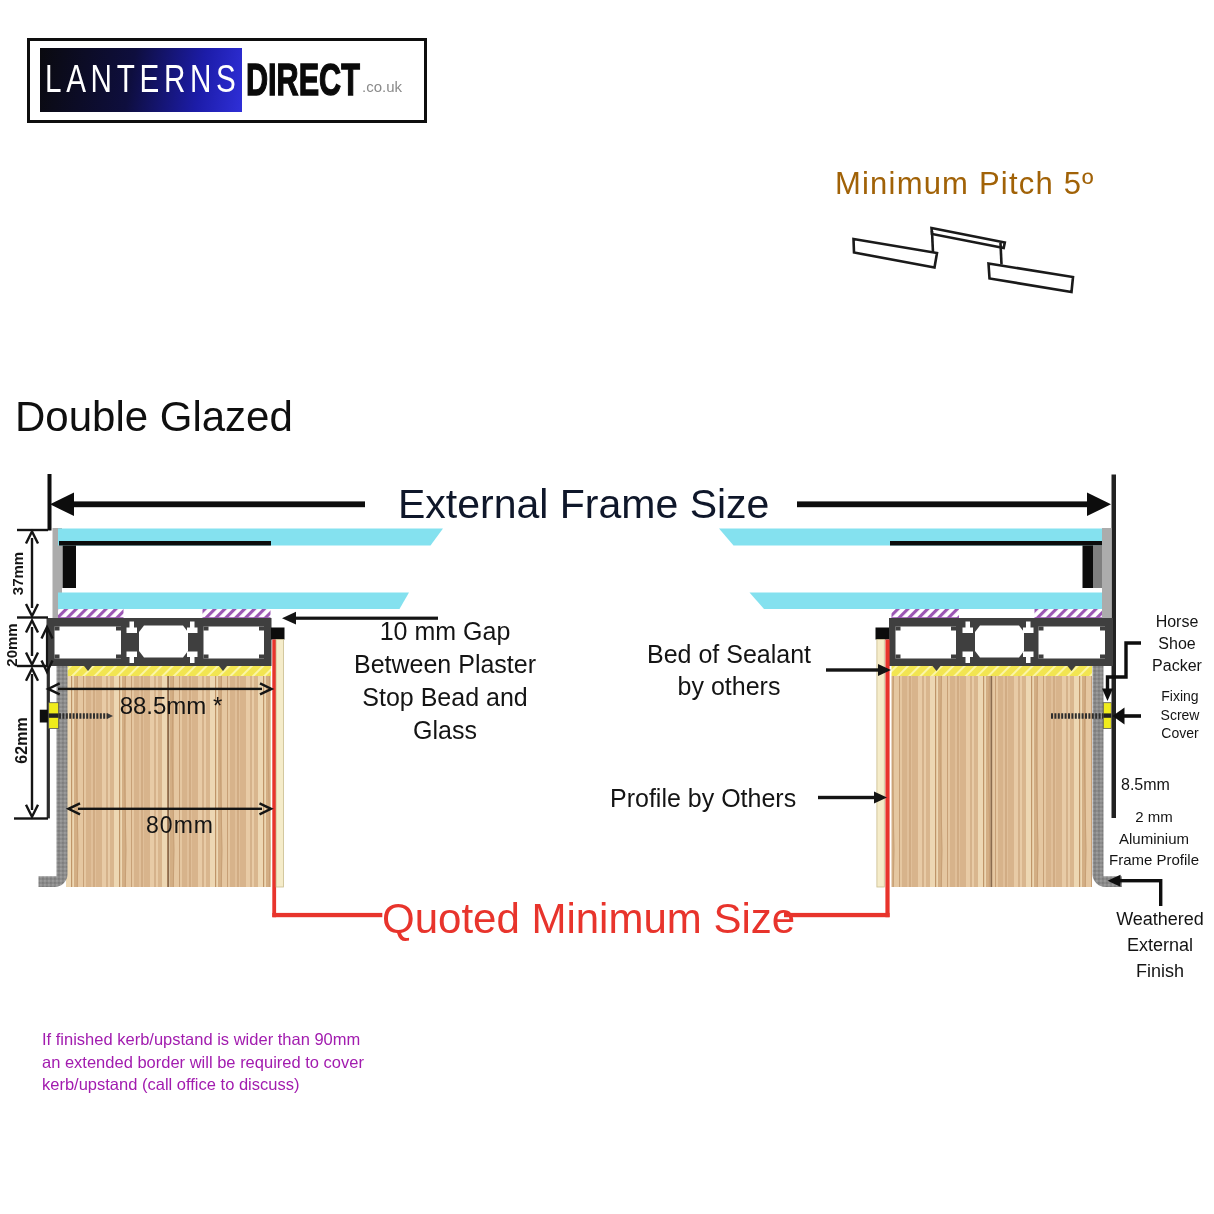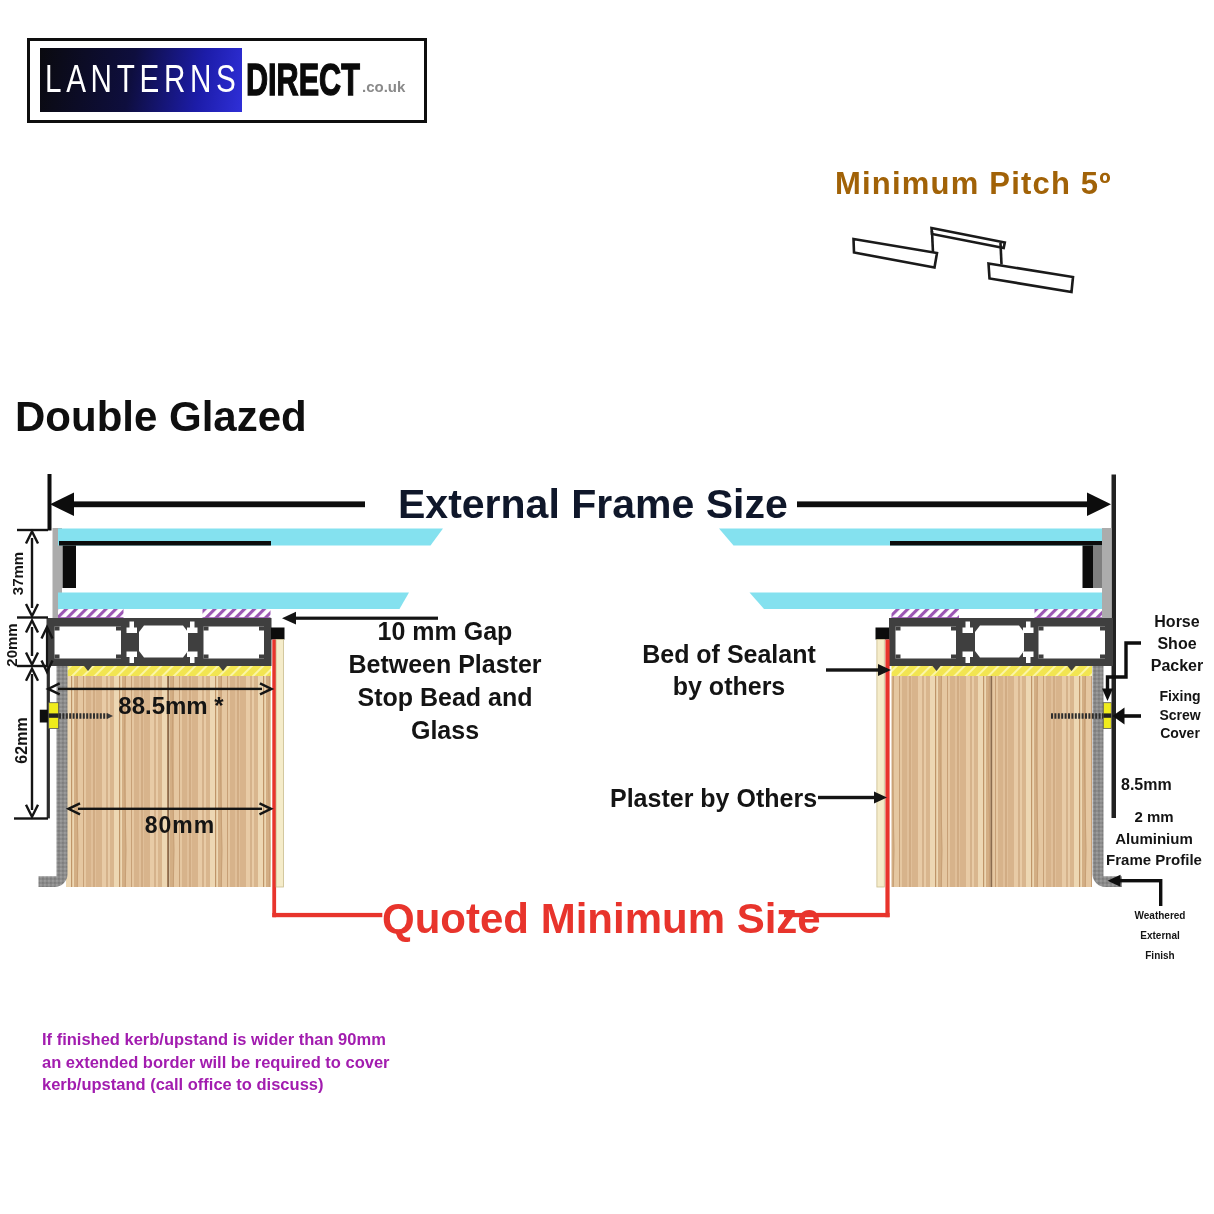--- a/index.html
+++ b/index.html
@@ -1,17 +1,17 @@
 <!DOCTYPE html>
 <html><head>
 <meta charset="utf-8">
 <style>
 html,body{margin:0;padding:0;background:#fff}
 body{width:1214px;height:1214px;position:relative;font-family:"Liberation Sans",sans-serif;overflow:hidden}
-.t{position:absolute;font-weight:bold;color:#141414;white-space:nowrap;line-height:1;z-index:10}
+.t{position:absolute;font-weight:normal;color:#141414;white-space:nowrap;line-height:1;z-index:10}
 .c{text-align:center}
 svg{position:absolute;left:0;top:0}
 </style>
 </head>
 <body>
 
 <div style="position:absolute;left:27px;top:38px;width:400px;height:85px;border:3px solid #0e0e0e;box-sizing:border-box;background:#fff"></div>
 
 <div style="position:absolute;left:40px;top:48px;width:202px;height:64px;background:linear-gradient(100deg,#0a0a0f 0%,#0e0e3e 45%,#1c1ca8 78%,#2f2fd8 100%)"></div>
 
@@ -26,35 +26,35 @@
 <div class="t" style="left:15px;top:395.9px;font-size:42px;color:#0f0f0f">Double Glazed</div>
 
 <div class="t" style="left:398px;top:484.3px;font-size:41px;color:#0f172a">External Frame Size</div>
 
 <div class="t" style="left:382px;top:897.8px;font-size:42px;color:#e8342c">Quoted Minimum Size</div>
 
 <div class="t c" style="left:285px;top:614.8px;width:320px;font-size:25px;line-height:33px">10 mm Gap<br>Between Plaster<br>Stop Bead and<br>Glass</div>
 
 <div class="t c" style="left:599px;top:638.4px;width:260px;font-size:25px;line-height:32px">Bed of Sealant<br>by others</div>
 
-<div class="t" style="left:610px;top:785.5px;font-size:25px">Plaster by Others</div>
+<div class="t" style="left:610px;top:785.5px;font-size:25px">Profile by Others</div>
 
 <div class="t c" style="left:111px;top:694.3px;width:120px;font-size:24px">88.5mm *</div>
 
 <div class="t c" style="left:130px;top:813.5px;width:100px;font-size:23px;letter-spacing:1px">80mm</div>
 
 <div class="t c" style="left:1137px;top:610.6px;width:80px;font-size:16px;line-height:22px">Horse<br>Shoe<br>Packer</div>
 
 <div class="t c" style="left:1140px;top:687.3px;width:80px;font-size:14px;line-height:18.5px">Fixing<br>Screw<br>Cover</div>
 
 <div class="t" style="left:1121px;top:777px;font-size:16px">8.5mm</div>
 
 <div class="t c" style="left:1105px;top:806.2px;width:98px;font-size:15px;line-height:21.5px">2 mm<br>Aluminium<br>Frame Profile</div>
 
-<div class="t c" style="left:1105px;top:905.6px;width:110px;font-size:10px;line-height:20px">Weathered<br>External<br>Finish</div>
+<div class="t c" style="left:1105px;top:905.6px;width:110px;font-size:18px;line-height:26px">Weathered<br>External<br>Finish</div>
 
 <div class="t" style="left:42px;top:1028.2px;font-size:16.5px;line-height:22.4px;color:#a21caf">If finished kerb/upstand is wider than 90mm<br>an extended border will be required to cover<br>kerb/upstand (call office to discuss)</div>
 
 <svg width="1214" height="1214" viewBox="0 0 1214 1214">
 <defs>
 <pattern id="wood" width="48" height="300" patternUnits="userSpaceOnUse">
   <rect width="48" height="300" fill="#e0bf99"></rect>
   <rect x="0" width="6" height="300" fill="#d8b48c"></rect>
   <rect x="6" width="8" height="300" fill="#e8cba6"></rect>
   <rect x="14" width="4" height="300" fill="#d9b68e"></rect>

